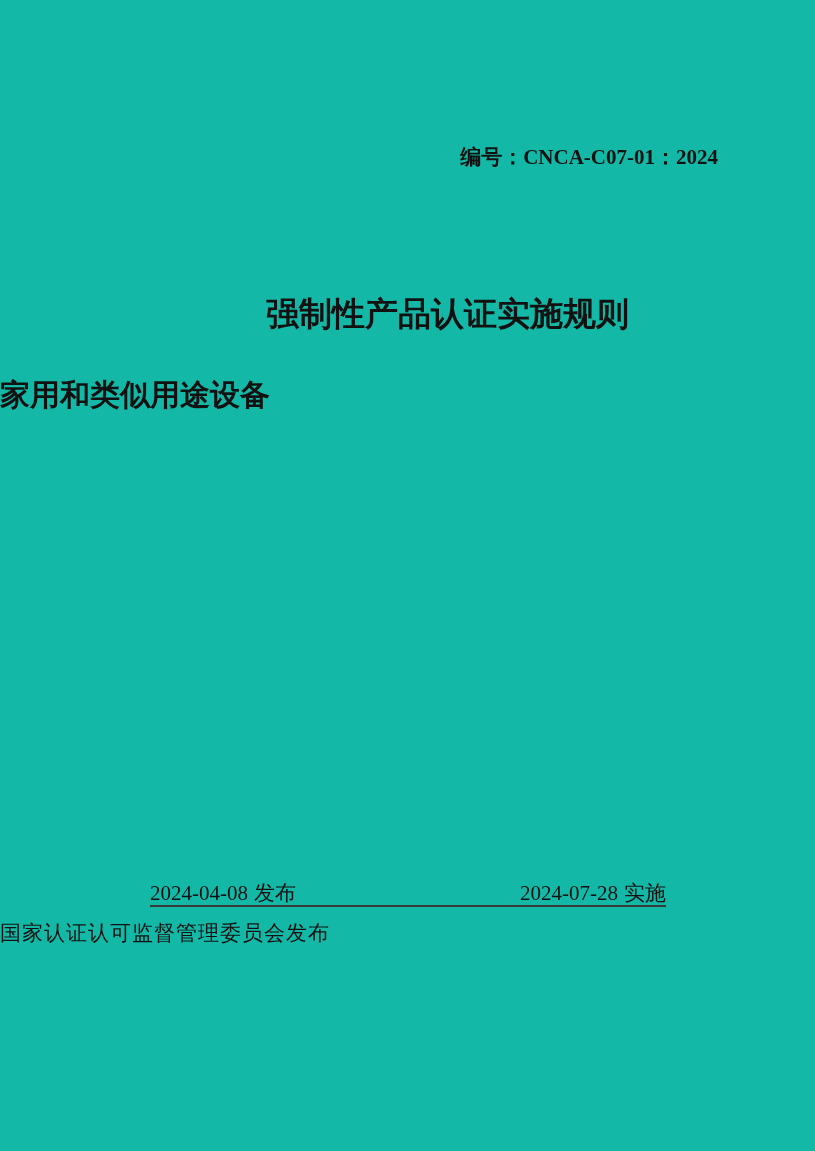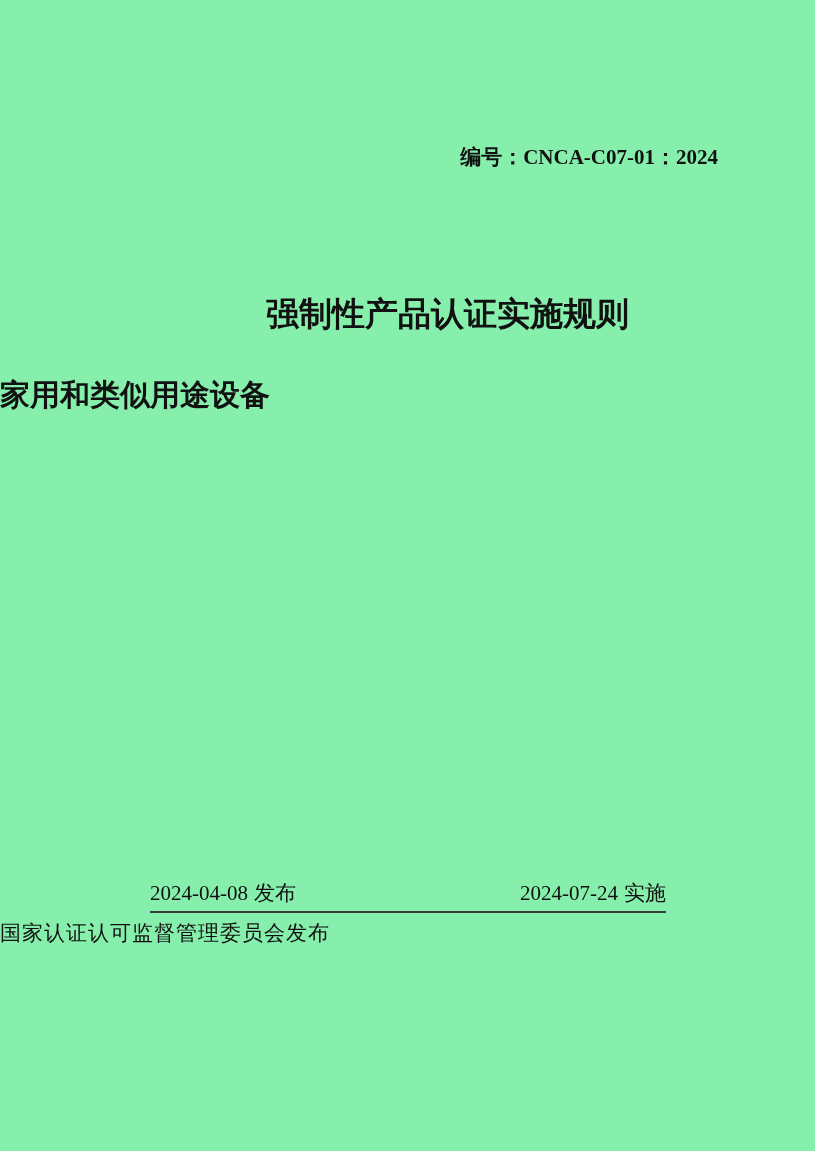--- a/index.html
+++ b/index.html
@@ -4,21 +4,21 @@
 <style>
   html, body {
     margin: 0;
     padding: 0;
     background: #ffffff;
   }
   .page {
     position: relative;
     width: 815px;
     height: 1151px;
-    background: #86efac;
+    background: #14b8a6;
     font-family: "Liberation Serif", "DejaVu Serif", serif;
     color: #111111;
     overflow: hidden;
   }
   .doc-number {
     position: absolute;
     top: 144px;
     right: 97px;
     font-size: 21px;
     font-weight: bold;
@@ -51,21 +51,21 @@
   .dates-row {
     position: absolute;
     top: 882px;
     left: 150px;
     width: 516px;
     display: flex;
     justify-content: space-between;
     align-items: baseline;
     font-size: 21px;
     line-height: 1.05;
-    padding-bottom: 7px;
+    padding-bottom: 1px;
     border-bottom: 2px solid #3a3a3a;
     white-space: nowrap;
   }
   .date-group { white-space: nowrap; }
   .date-label { margin-left: 6px; }
   .publisher {
     position: absolute;
     top: 920px;
     left: 0;
     width: 100%;
@@ -84,19 +84,19 @@
 
   <div class="doc-title">强制性产品认证实施规则</div>
 
   <div class="doc-subtitle">家用和类似用途设备</div>
 
   <div class="dates-row">
     <span class="date-group">
       <span>2024-04-08</span><span class="date-label">发布</span>
     </span>
     <span class="date-group">
-      <span>2024-07-24</span><span class="date-label">实施</span>
+      <span>2024-07-28</span><span class="date-label">实施</span>
     </span>
   </div>
 
   <div class="publisher">国家认证认可监督管理委员会发布</div>
 
 </div>
 
 </body></html>

